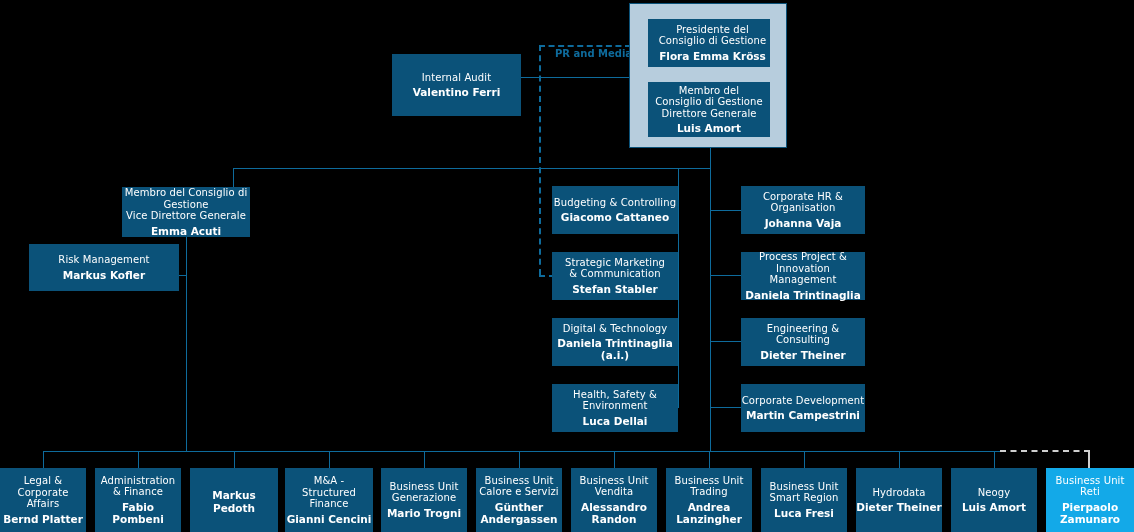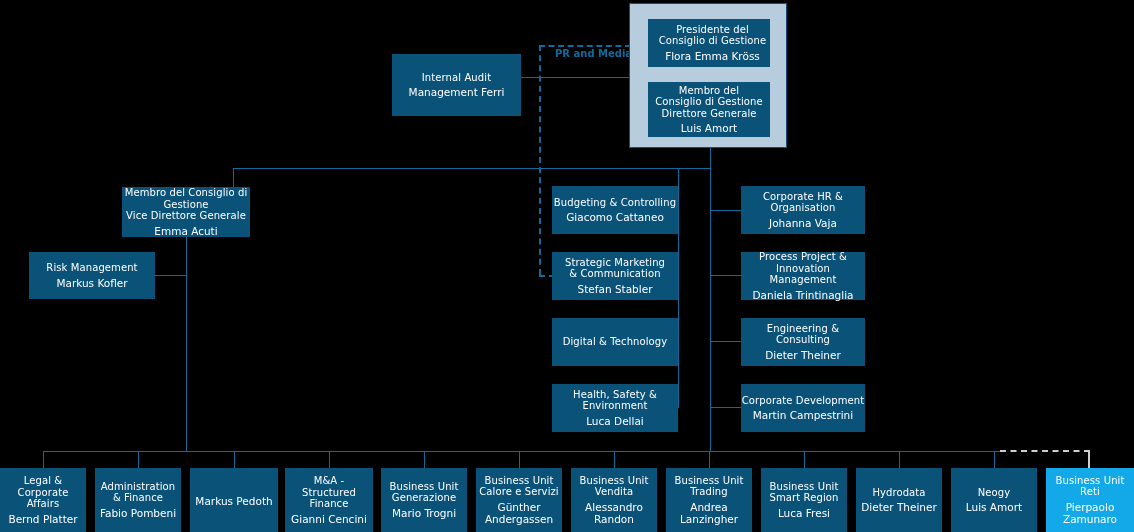--- a/index.html
+++ b/index.html
@@ -31,21 +31,21 @@
     z-index: 5;
   }
   .box .title {
     font-size: 10px;
     font-weight: 400;
     letter-spacing: 0.1px;
     white-space: pre-line;
   }
   .box .person {
     font-size: 10.5px;
-    font-weight: normal;
+    font-weight: bold;
     margin-top: 3px;
     white-space: pre-line;
   }
   .box.cyan {
     background: #13a9e8;
   }
   .exec-group {
     position: absolute;
     background: #b7cddd;
     border: 1px solid #0b5279;
@@ -152,50 +152,51 @@
 
   <div class="box" style="left:648px; top:82px; width:122px; height:55px; z-index:6;">
     <div class="title">Membro del
 Consiglio di Gestione
 Direttore Generale</div>
     <div class="person">Luis Amort</div>
   </div>
 
   <div class="box" style="left:392px; top:54px; width:129px; height:62px;">
     <div class="title">Internal Audit</div>
-    <div class="person">Management Ferri</div>
+    <div class="person">Valentino Ferri</div>
   </div>
 
   <div class="pr-label" style="left:555px; top:48px;">PR and Media</div>
 
   <div class="box" style="left:122px; top:187px; width:128px; height:50px;">
     <div class="title">Membro del Consiglio di
 Gestione
 Vice Direttore Generale</div>
     <div class="person">Emma Acuti</div>
   </div>
 
-  <div class="box" style="left:29px; top:252px; width:126px; height:47px;">
+  <div class="box" style="left:29px; top:244px; width:150px; height:47px;">
     <div class="title">Risk Management</div>
     <div class="person">Markus Kofler</div>
   </div>
 
   <div class="box" style="left:552px; top:186px; width:126px; height:48px;">
     <div class="title">Budgeting &amp; Controlling</div>
     <div class="person">Giacomo Cattaneo</div>
   </div>
 
   <div class="box" style="left:552px; top:252px; width:126px; height:48px;">
     <div class="title">Strategic Marketing
 &amp; Communication</div>
     <div class="person">Stefan Stabler</div>
   </div>
 
   <div class="box" style="left:552px; top:318px; width:126px; height:48px;">
     <div class="title">Digital &amp; Technology</div>
+    <div class="person">Daniela Trintinaglia (a.i.)</div>
   </div>
 
   <div class="box" style="left:552px; top:384px; width:126px; height:48px;">
     <div class="title">Health, Safety &amp;
 Environment</div>
     <div class="person">Luca Dellai</div>
   </div>
 
   <div class="box" style="left:741px; top:186px; width:124px; height:48px;">
     <div class="title">Corporate HR &amp;

